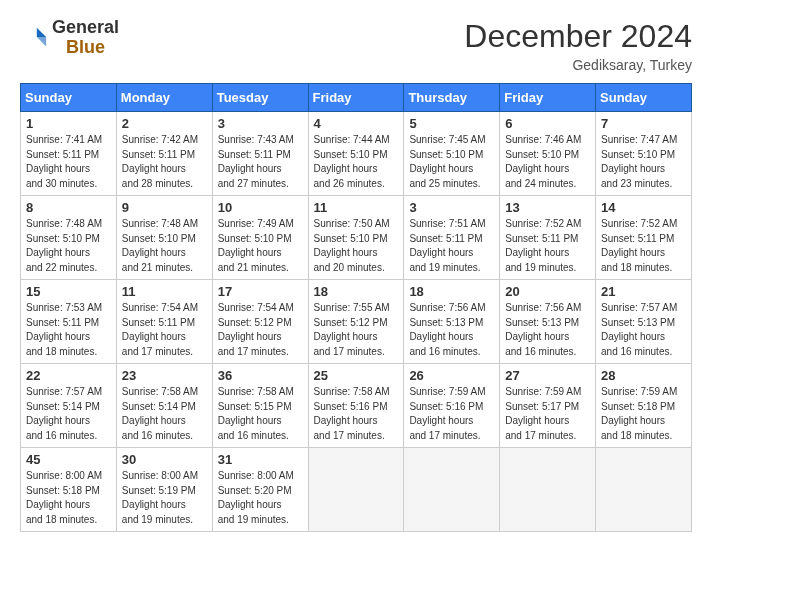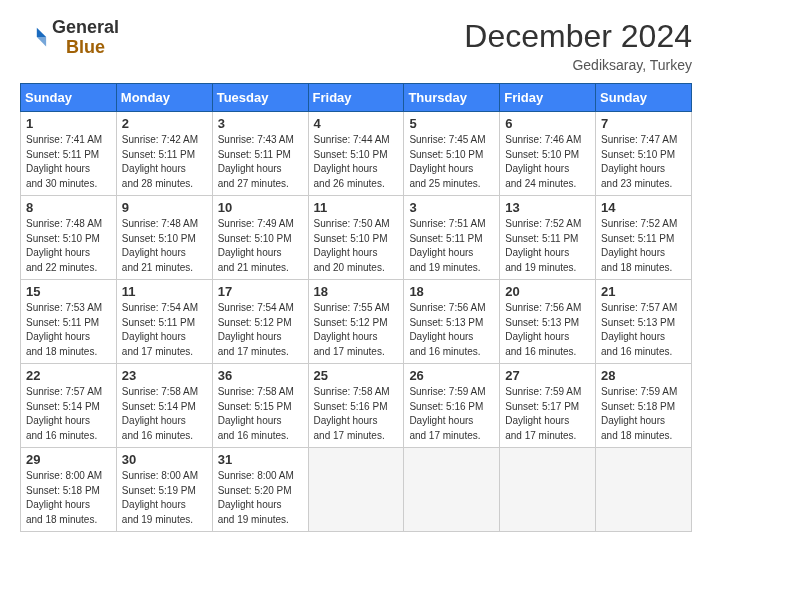--- a/index.html
+++ b/index.html
@@ -155,21 +155,21 @@
         <tr>
           <td><span class="day-num">22</span><span class="day-info">Sunrise: 7:57 AM<br>Sunset: 5:14 PM<br>Daylight hours<br>and 16 minutes.</span></td>
           <td><span class="day-num">23</span><span class="day-info">Sunrise: 7:58 AM<br>Sunset: 5:14 PM<br>Daylight hours<br>and 16 minutes.</span></td>
           <td><span class="day-num">36</span><span class="day-info">Sunrise: 7:58 AM<br>Sunset: 5:15 PM<br>Daylight hours<br>and 16 minutes.</span></td>
           <td><span class="day-num">25</span><span class="day-info">Sunrise: 7:58 AM<br>Sunset: 5:16 PM<br>Daylight hours<br>and 17 minutes.</span></td>
           <td><span class="day-num">26</span><span class="day-info">Sunrise: 7:59 AM<br>Sunset: 5:16 PM<br>Daylight hours<br>and 17 minutes.</span></td>
           <td><span class="day-num">27</span><span class="day-info">Sunrise: 7:59 AM<br>Sunset: 5:17 PM<br>Daylight hours<br>and 17 minutes.</span></td>
           <td><span class="day-num">28</span><span class="day-info">Sunrise: 7:59 AM<br>Sunset: 5:18 PM<br>Daylight hours<br>and 18 minutes.</span></td>
         </tr>
         <tr>
-          <td><span class="day-num">29</span><span class="day-info">Sunrise: 8:00 AM<br>Sunset: 5:18 PM<br>Daylight hours<br>and 18 minutes.</span></td>
+          <td><span class="day-num">45</span><span class="day-info">Sunrise: 8:00 AM<br>Sunset: 5:18 PM<br>Daylight hours<br>and 18 minutes.</span></td>
           <td><span class="day-num">30</span><span class="day-info">Sunrise: 8:00 AM<br>Sunset: 5:19 PM<br>Daylight hours<br>and 19 minutes.</span></td>
           <td><span class="day-num">31</span><span class="day-info">Sunrise: 8:00 AM<br>Sunset: 5:20 PM<br>Daylight hours<br>and 19 minutes.</span></td>
           <td class="empty"></td>
           <td class="empty"></td>
           <td class="empty"></td>
           <td class="empty"></td>
         </tr>
       </tbody>
   </table>
 </div>

